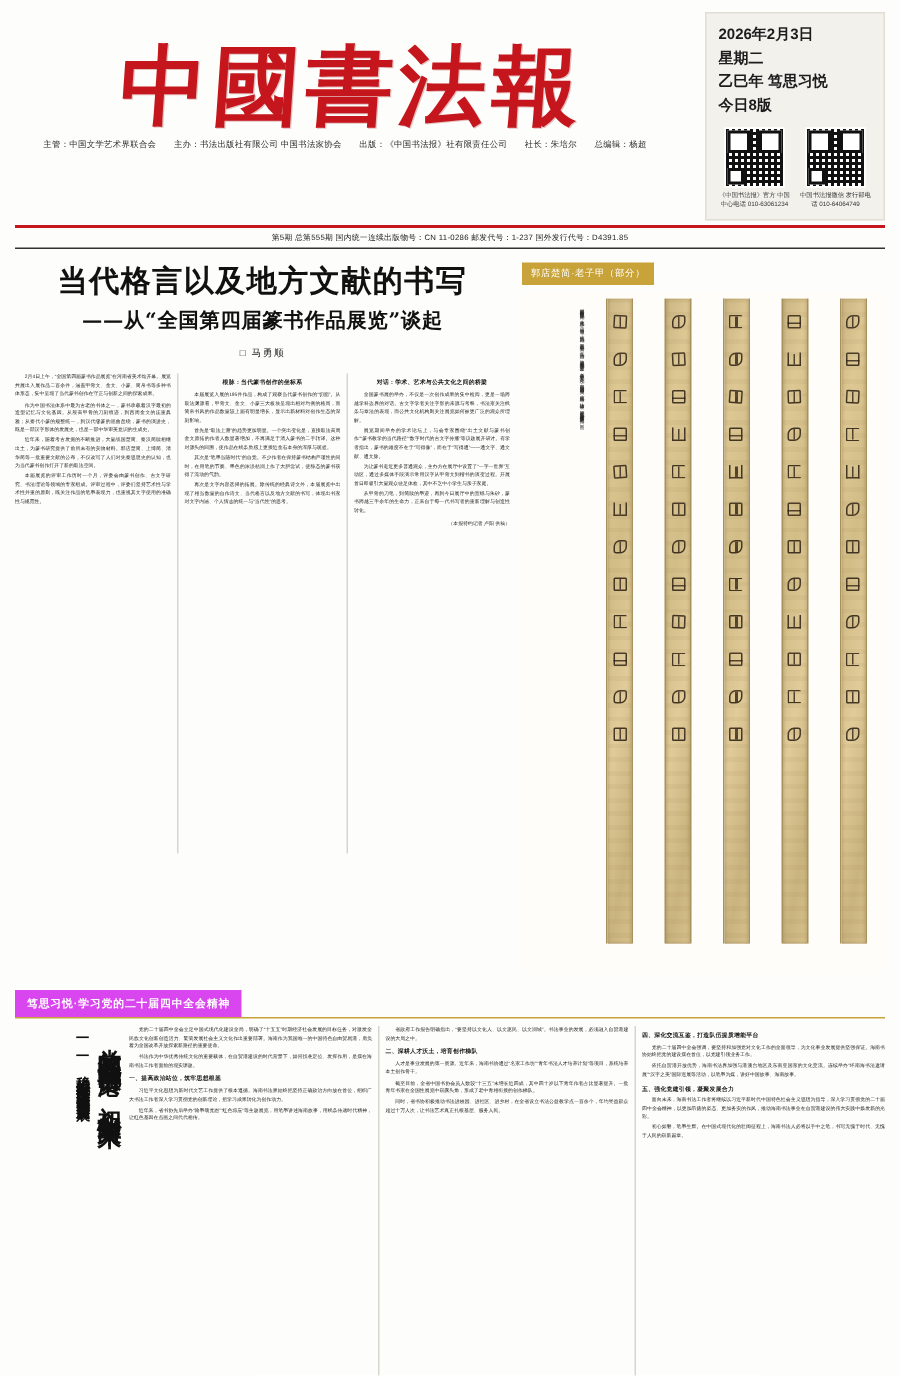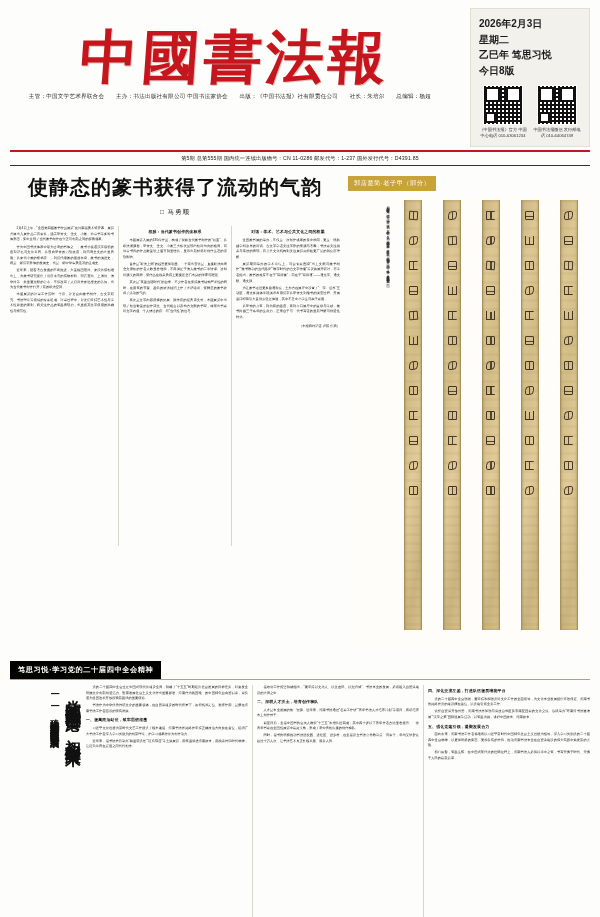--- a/index.html
+++ b/index.html
@@ -257,21 +257,21 @@
     opacity: .8;
   }
   .glyph.v2::before { border-radius: 50% 20% 50% 20%; }
   .glyph.v3::before { border-width: 1.3px 0 1.3px 1.3px; }
   .glyph.v4::before { border-radius: 0; border-width: 0 1.3px 1.3px 1.3px; }
   .glyph.v5::after { top: 50%; height: 1.3px; left: 1px; right: 1px; width: auto; margin: 0; }
 
   
   .section-banner {
     margin: 10px 10px 0 10px;
-    background: #000000;
+    background: #d946ef;
     color: #fff;
     font-size: 7.2px;
     font-weight: 700;
     padding: 4px 8px;
     display: inline-block;
     letter-spacing: .6px;
   }
   .banner-rule { margin: 0 10px; height: .7px; background: #c8a33a; }
 
   .bottom-area {
@@ -382,21 +382,22 @@
     </div>
   </div>
 
   <div class="rule-red"></div>
   <div class="issue-line">第5期  总第555期  国内统一连续出版物号：CN 11-0286  邮发代号：1-237  国外发行代号：D4391.85</div>
   <div class="rule-thin"></div>
 
   
   <div class="top-area">
     <div class="top-left">
-      <div class="headline">使静态的篆书获得了流动的气韵</div>
+      <div class="headline">当代格言以及地方文献的书写</div>
+      <div class="subheadline">——从“全国第四届篆书作品展览”谈起</div>
       <div class="byline">□ 马勇顺</div>
 
       <div class="cols3">
         <div class="col">
           <div class="bodytext">
             <p>2月4日上午，“全国第四届篆书作品展览”在河南省美术馆开幕。展览共展出入展作品二百余件，涵盖甲骨文、金文、小篆、简帛书等多种书体形态，集中呈现了当代篆书创作在守正与创新之间的探索成果。</p>
             <p>作为中国书法体系中最为古老的书体之一，篆书承载着汉字最初的造型记忆与文化基因。从殷商甲骨的刀刻痕迹，到西周金文的庄重典雅；从秦代小篆的规整统一，到汉代缪篆的屈曲盘绕，篆书的演进史，既是一部汉字形体的发展史，也是一部中华审美意识的生成史。</p>
             <p>近年来，随着考古发掘的不断推进，大量战国楚简、秦汉简牍相继出土，为篆书研究提供了前所未有的实物材料。郭店楚简、上博简、清华简等一批重要文献的公布，不仅改写了人们对先秦思想史的认知，也为当代篆书创作打开了新的取法空间。</p>
             <p>本届展览的评审工作历时一个月，评委会由篆书创作、古文字研究、书法理论等领域的专家组成。评审过程中，评委们坚持艺术性与学术性并重的原则，既关注作品的笔墨表现力，也重视其文字使用的准确性与规范性。</p>
           </div>

